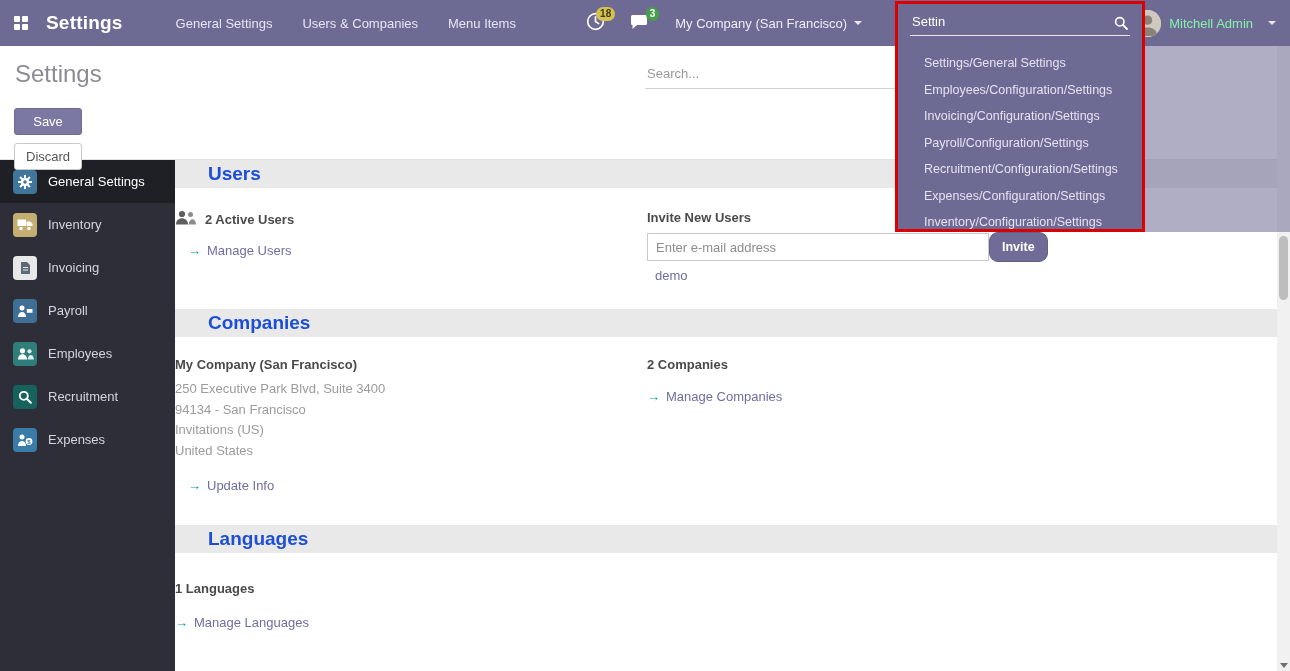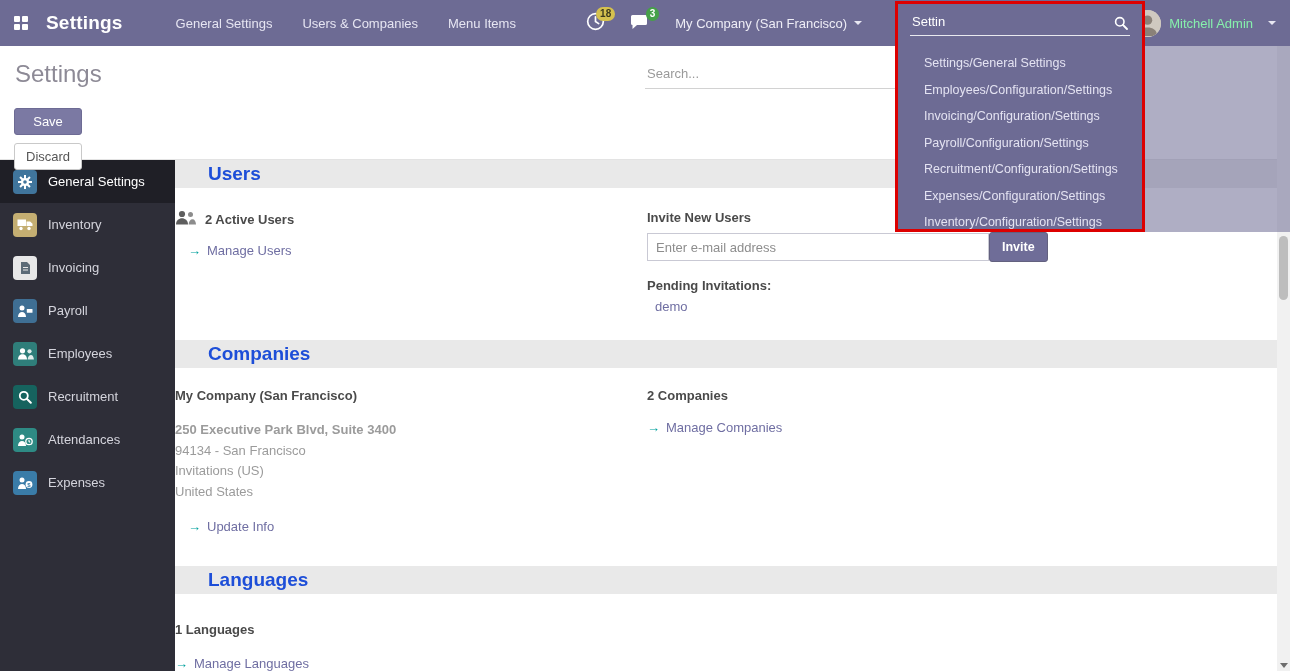--- a/index.html
+++ b/index.html
@@ -53,25 +53,25 @@
   .row-companies { padding-top:20px; padding-bottom:32px; }
   .row-languages { padding-top:28px; }
   .col-left { width:472px; flex:none; }
   .col-right { flex:1; }
   .bold-row { display:flex; align-items:center; gap:9px; font-weight:bold; color:#4a4a4a; }
   .bold-label { font-weight:bold; color:#4a4a4a; }
   .link-row { margin-top:15px; color:#6f6ea2; cursor:pointer; display:flex; align-items:center; gap:6px; }
   .link-row.indent { margin-left:13px; }
   .arrow { color:#00a09d; font-weight:bold; }
   .muted-line { color:#9b9b9b; line-height:20.5px; }
-  .muted-first { margin-top:17px;font-weight:bold; }
+  .muted-first { margin-top:7px; }
   .invite-row { margin-top:8px; display:flex; align-items:flex-start; }
   .invite-row input { width:342px; height:28px; border:1px solid #c9c9d4; padding:0 8px; font-size:13px; color:#555; outline:none; font-family:"Liberation Sans", sans-serif; }
   .invite-row input::placeholder { color:#8d8d8d; }
-  .btn-invite { height:30px; margin-top:-1px; padding:0 12px; font-weight:bold; font-size:12.5px; background:#6f6d98; border:1px solid #63617f; color:#fff; border-radius:3px; cursor:pointer; font-family:"Liberation Sans", sans-serif; }
+  .btn-invite { height:30px; margin-top:-1px; padding:0 12px; font-weight:bold; font-size:12.5px; background:#6f6d98; border:1px solid #63617f; color:#fff; border-radius:9px; cursor:pointer; font-family:"Liberation Sans", sans-serif; }
   .pending-title { margin-top:16px; }
   .pending-link { margin-top:6px; margin-left:8px; color:#6f6ea2; cursor:pointer; }
 
   
   .overlay-right { position:absolute; left:1145px; top:46px; width:145px; height:186px; background:rgba(109,107,148,0.55); z-index:20; }
   .search-dropdown { position:absolute; left:895px; top:1px; width:250px; height:231px; background:#6d6b94; border:3px solid #dd0000; z-index:30; }
   .sd-input-row { position:relative; padding:8px 12px 0; height:38px; }
   .sd-input-row input { width:100%; background:transparent; border:none; border-bottom:1px solid rgba(255,255,255,0.85); outline:none; color:#fff; font-size:13px; padding:2px 24px 6px 2px; font-family:"Liberation Sans", sans-serif; }
   .sd-search-icon { position:absolute; right:14px; top:12px; }
   .sd-list { padding:8px 0 0; }
@@ -207,31 +207,20 @@
     <div class="side-item">
       <span class="app-icon ic-5">
         <svg width="14" height="14" viewBox="0 0 14 14">
             <circle cx="5.8" cy="5.8" r="4" fill="none" stroke="#fff" stroke-width="1.8"></circle>
             <line x1="8.8" y1="8.8" x2="12.8" y2="12.8" stroke="#fff" stroke-width="2" stroke-linecap="round"></line>
           </svg>
       </span>
       <span class="side-label">Recruitment</span>
     </div>
     <div class="side-item">
-      <span class="app-icon ic-6">
-        <svg width="16" height="14" viewBox="0 0 16 14" fill="#fff">
-            <circle cx="5" cy="4" r="2.5"></circle>
-            <path d="M1 13c0-3.4 2-5 4-5s4 1.6 4 5z"></path>
-            <circle cx="12" cy="8.5" r="3.2" fill="none" stroke="#fff" stroke-width="1.3"></circle>
-            <path d="M12 6.8v1.7l1.2.9" stroke="#fff" stroke-width="1.1" fill="none"></path>
-          </svg>
-      </span>
-      <span class="side-label">Attendances</span>
-    </div>
-    <div class="side-item">
       <span class="app-icon ic-7">
         <svg width="16" height="14" viewBox="0 0 16 14" fill="#fff">
             <circle cx="5" cy="4" r="2.5"></circle>
             <path d="M1 13c0-3.4 2-5 4-5s4 1.6 4 5z"></path>
             <circle cx="12" cy="8.5" r="3.4"></circle>
             <text x="12" y="11" font-size="6" font-weight="bold" fill="#3a7ca8" text-anchor="middle">$</text>
           </svg>
       </span>
       <span class="side-label">Expenses</span>
     </div>
@@ -257,21 +246,20 @@
           <span class="arrow">→</span>
           <span>Manage Users</span>
         </div>
       </div>
       <div class="col-right">
         <div class="bold-label">Invite New Users</div>
         <div class="invite-row">
           <input placeholder="Enter e-mail address" style="">
           <button class="btn-invite">Invite</button>
         </div>
-        <div class="bold-label pending-title">Pending Invitations:</div>
         <div class="pending-link">demo</div>
       </div>
     </div>
 
     <div class="section-band">Companies</div>
     <div class="section-row row-companies">
       <div class="col-left">
         <div class="bold-label">My Company (San Francisco)</div>
         <div class="muted-line muted-first">250 Executive Park Blvd, Suite 3400</div>
         <div class="muted-line">94134 - San Francisco</div>

